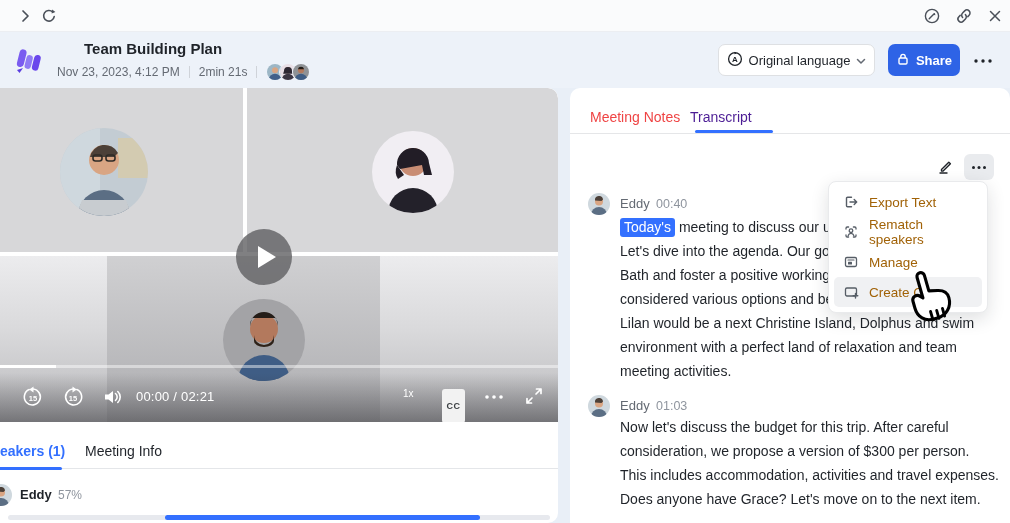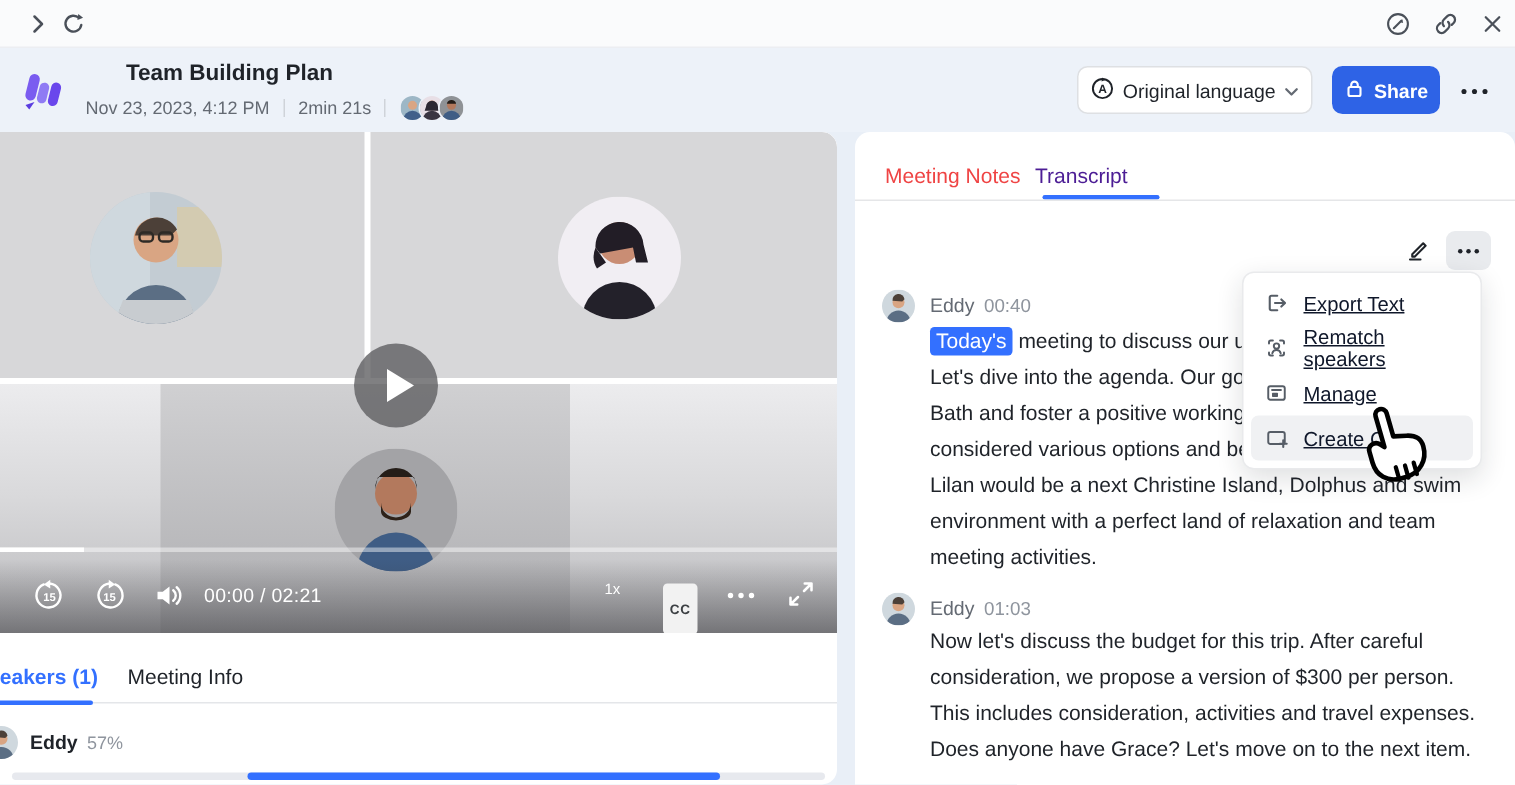--- a/index.html
+++ b/index.html
@@ -76,21 +76,21 @@
   .t-avatar { position:absolute; left:18px; top:0; width:22px; height:22px; border-radius:50%; overflow:hidden; }
   .t-name { position:absolute; left:50px; top:3px; font-size:13px; color:#646a73; font-weight:500; }
   .t-time { position:absolute; left:86px; top:4px; font-size:12.5px; color:#8f959e; }
   .t-lines { position:absolute; left:50px; font-size:14px; color:#1f2329; }
   .t-lines div, .t-line-first { height:24px; line-height:24px; white-space:nowrap; }
   .hl { display:inline-block; background:#3370ff; color:#fff; border-radius:3px; padding:0 4px; height:19px; line-height:19px; }
   .keep-space { white-space:pre; }
 
   
   .cmenu { position:absolute; left:828px; top:181px; width:160px; background:#fff; border:1px solid #e9eaec; border-radius:8px; box-shadow:0 6px 18px rgba(31,35,41,.14); padding:5px; z-index:50; }
-  .cmenu-item { height:30px; display:flex; align-items:center; gap:10px; padding:0 9px; border-radius:5px; font-size:13.5px; color:#0f172a;text-decoration:underline; }
+  .cmenu-item { height:30px; display:flex; align-items:center; gap:10px; padding:0 9px; border-radius:5px; font-size:13.5px; color:#a16207; }
   .cmenu-item.highlight { background:#f0f1f3; }
   .cmenu-item svg { flex:0 0 auto; display:block; }
 
   .hand-cursor { position:absolute; left:896px; top:266px; width:62px; height:62px; z-index:60; }
 </style>
 </head>
 <body>
 
 <div class="topbar">
   <span class="tb-ic" style="left:16px">
@@ -366,21 +366,21 @@
           <path d="M7 7.5 a4 4 0 0 1 8 -1 l-1.5 1.5 z" fill="#4c4038"></path>
           <path d="M3 22 a8 8 0 0 1 16 0 z" fill="#5b6e84"></path>
         </svg>
     </span>
     <span class="t-name">Eddy</span>
     <span class="t-time">01:03</span>
     <div class="t-lines" style="top:20px">
       <div>
           <div>Now let's discuss the budget for this trip. After careful</div>
           <div>consideration, we propose a version of $300 per person.</div>
-          <div>This includes consideration, activities and travel expenses.</div>
+          <div>This includes accommodation, activities and travel expenses.</div>
           <div>Does anyone have Grace? Let's move on to the next item.</div>
         </div>
     </div>
   </div>
 </div>
 
 <div class="cmenu">
   <div class="cmenu-item">
     <span>
       <svg width="16" height="16" viewBox="0 0 16 16">

